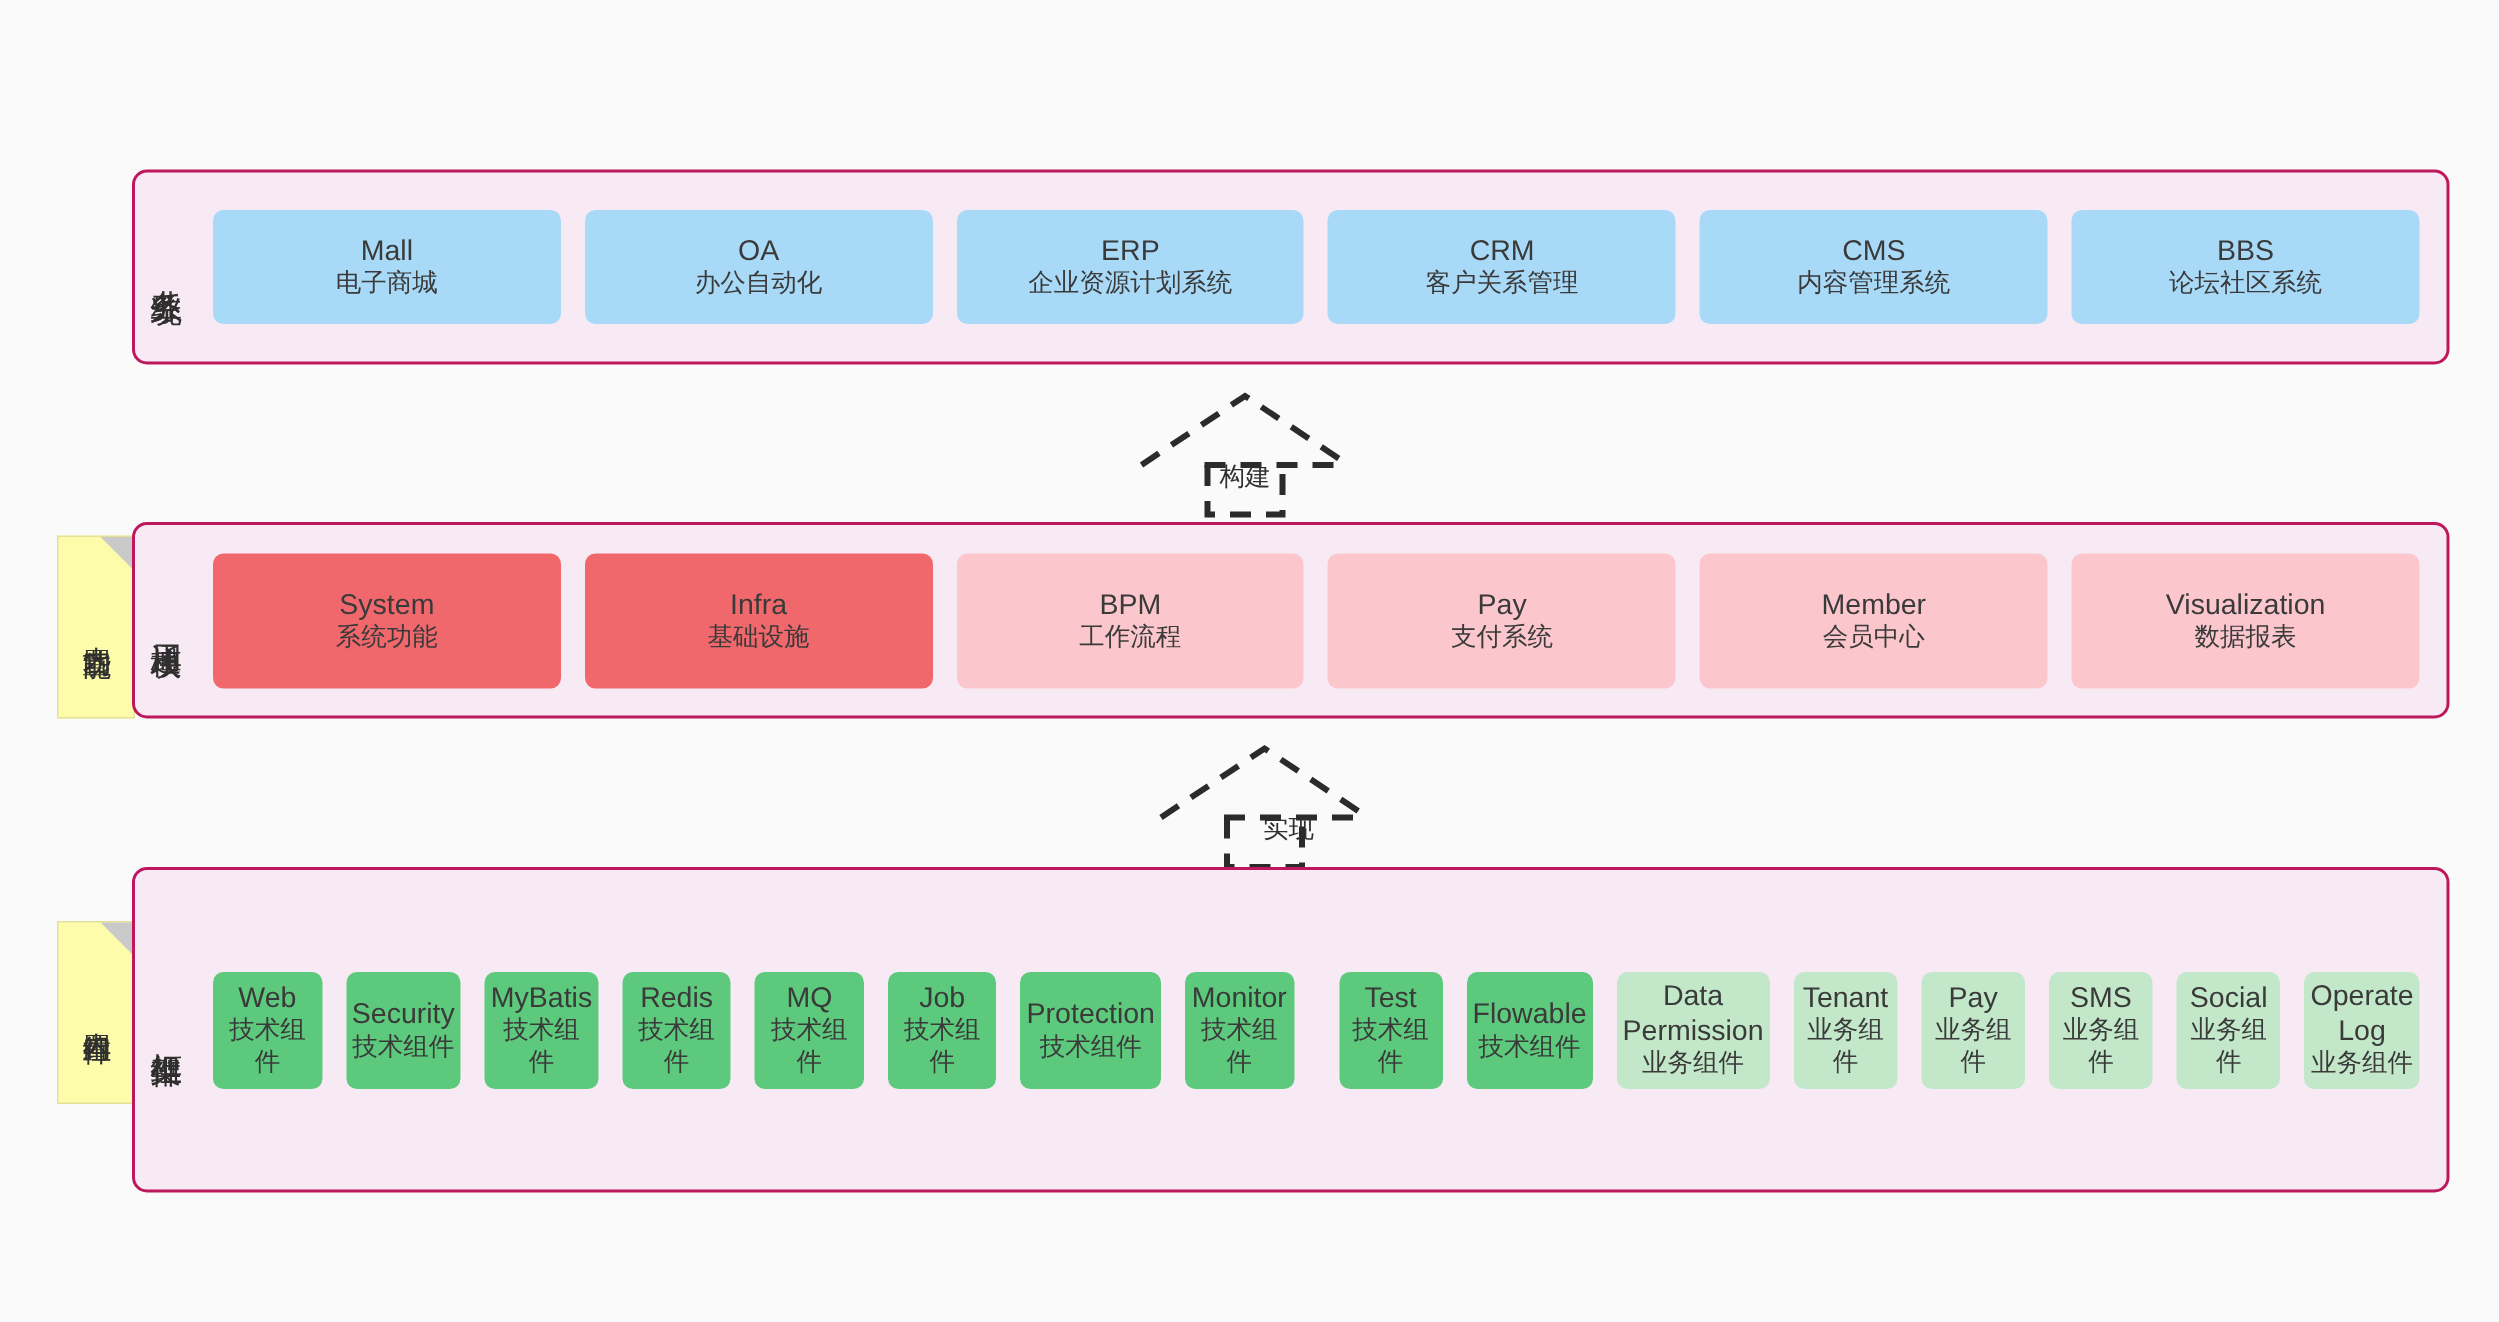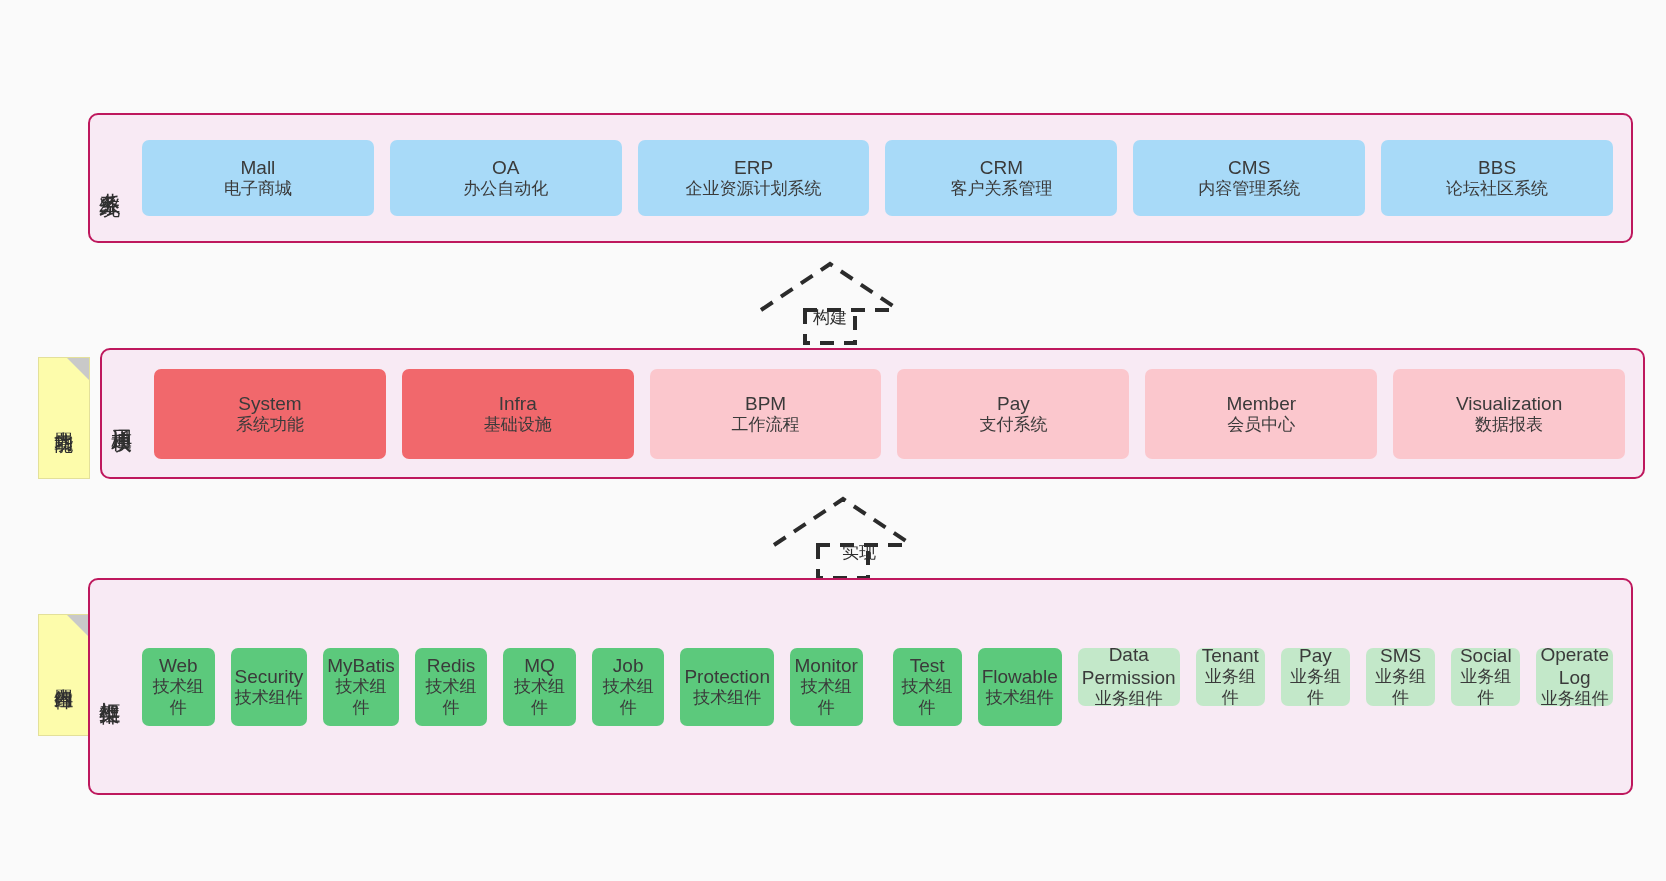--- a/index.html
+++ b/index.html
@@ -78,21 +78,21 @@
     color: #3a3a3a;
     padding: 6px 4px;
   }
   .card .t1 { font-size: 19px; }
   .card .t2 { font-size: 17px; }
 
   .card.blue       { background: #a8daf8; height: 76px; }
   .card.red        { background: #f1686c; height: 90px; }
   .card.pink       { background: #fbc7cd; height: 90px; }
   .card.green      { background: #5cc97c; height: 78px; }
-  .card.lightgreen { background: #c3e8c9; height: 58px; }
+  .card.lightgreen { background: #c3e8c9; height: 78px; }
 
   
   .sticky {
     position: absolute;
     background: #fdfcab;
     border: 1px solid #e3e09a;
     box-sizing: border-box;
     display: flex;
     align-items: center;
     justify-content: center;
@@ -169,21 +169,21 @@
     <path d="M 50 52 L 50 85 L 100 85 L 100 52" fill="none" stroke="#2b2b2b" stroke-width="4" stroke-dasharray="14 10"></path>
   </svg>
   <span class="conn-label" style="top:48px; left:75px;">构建</span>
 </div>
 
 <div class="sticky" id="sticky-builtin-features" style="left:38px; top:357px; width:52px; height:122px;">
   <span class="fold"></span>
   <span>内置功能</span>
 </div>
 
-<div class="layer" id="layer-common" style="left:88px; top:348px; width:1545px; height:131px;margin-left:12px;">
+<div class="layer" id="layer-common" style="left:88px; top:348px; width:1545px; height:131px;">
   <div class="layer-title">通用模块</div>
   <div class="layer-body">
     <div class="row">
       <div class="card red">
         <span class="t1">System</span>
         <span class="t2">系统功能</span>
       </div>
       <div class="card red">
         <span class="t1">Infra</span>
         <span class="t2">基础设施</span>

